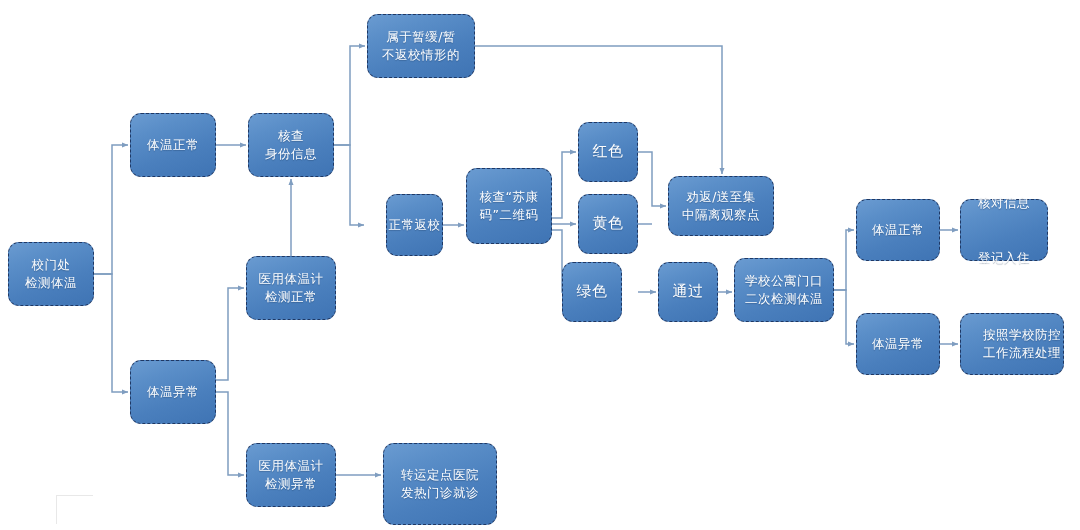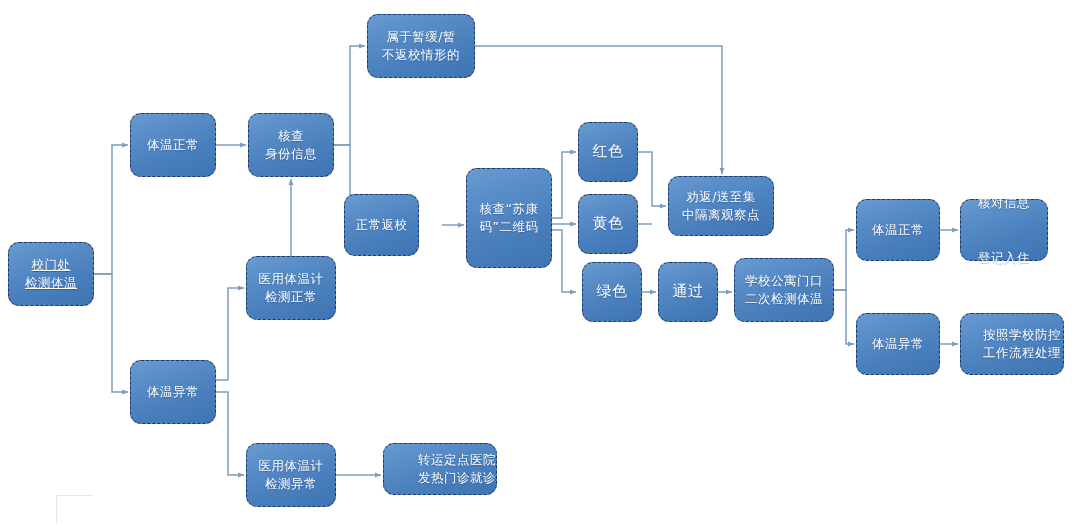--- a/index.html
+++ b/index.html
@@ -115,21 +115,21 @@
 
       <path d="M940,344 L958,344"></path>
     </g>
 
     <path d="M638,224 L652,224" stroke="#7f9dc0" stroke-width="1.5" fill="none"></path>
   </svg>
 
   <div class="corner-mark" style="left:56px;top:495px;width:36px;height:28px;"></div>
 
   <div id="nodes">
-      <div class="node f12" style="left: 8px; top: 242px; width: 86px; height: 64px; text-decoration: underline;">
+      <div class="node f12" style="left: 8px; top: 242px; width: 86px; height: 64px;">
         <span class="ln">校门处</span>
         <span class="ln">检测体温</span>
       </div>
       <div class="node f12 shadow-left" style="left: 130px; top: 113px; width: 86px; height: 64px;">
         <span class="ln">体温正常</span>
       </div>
       <div class="node f12" style="left: 248px; top: 113px; width: 86px; height: 64px;">
         <span class="ln">核查</span>
         <span class="ln">身份信息</span>
       </div>
@@ -137,42 +137,42 @@
         <span class="ln">医用体温计</span>
         <span class="ln">检测正常</span>
       </div>
       <div class="node f12" style="left: 130px; top: 360px; width: 86px; height: 64px;">
         <span class="ln">体温异常</span>
       </div>
       <div class="node f12" style="left: 246px; top: 443px; width: 90px; height: 64px;">
         <span class="ln">医用体温计</span>
         <span class="ln">检测异常</span>
       </div>
-      <div class="node f12" style="left: 383px; top: 443px; width: 114px; height: 52px; align-items: flex-end;">
+      <div class="node f12" style="left: 383px; top: 443px; width: 114px; height: 82px;">
         <span class="ln">转运定点医院</span>
         <span class="ln">发热门诊就诊</span>
       </div>
       <div class="node f12" style="left: 367px; top: 14px; width: 108px; height: 64px;">
         <span class="ln">属于暂缓/暂</span>
         <span class="ln">不返校情形的</span>
       </div>
-      <div class="node f12" style="left: 344px; top: 194px; width: 75px; height: 62px;">
+      <div class="node f12" style="left: 386px; top: 194px; width: 57px; height: 62px;">
         <span class="ln">正常返校</span>
       </div>
-      <div class="node f12" style="left: 466px; top: 168px; width: 86px; height: 100px;">
+      <div class="node f12" style="left: 466px; top: 168px; width: 86px; height: 76px;">
         <span class="ln">核查“苏康</span>
         <span class="ln">码”二维码</span>
       </div>
       <div class="node f13" style="left: 578px; top: 122px; width: 60px; height: 60px;">
         <span class="ln">红色</span>
       </div>
       <div class="node f13" style="left: 578px; top: 194px; width: 60px; height: 60px;">
         <span class="ln">黄色</span>
       </div>
-      <div class="node f13" style="left: 582px; top: 262px; width: 60px; height: 60px;">
+      <div class="node f13" style="left: 562px; top: 262px; width: 60px; height: 60px;">
         <span class="ln">绿色</span>
       </div>
       <div class="node f12" style="left: 668px; top: 176px; width: 106px; height: 60px;">
         <span class="ln">劝返/送至集</span>
         <span class="ln">中隔离观察点</span>
       </div>
       <div class="node f13" style="left: 658px; top: 262px; width: 60px; height: 60px; text-align: center;">
         <span class="ln">通过</span>
       </div>
       <div class="node f12" style="left: 734px; top: 258px; width: 100px; height: 64px;">

